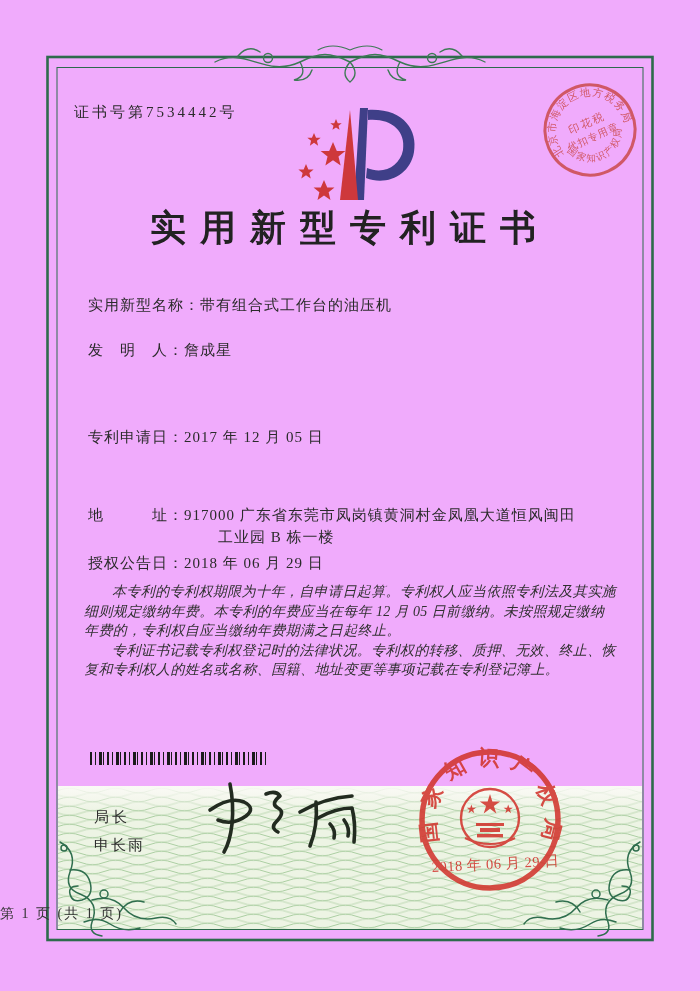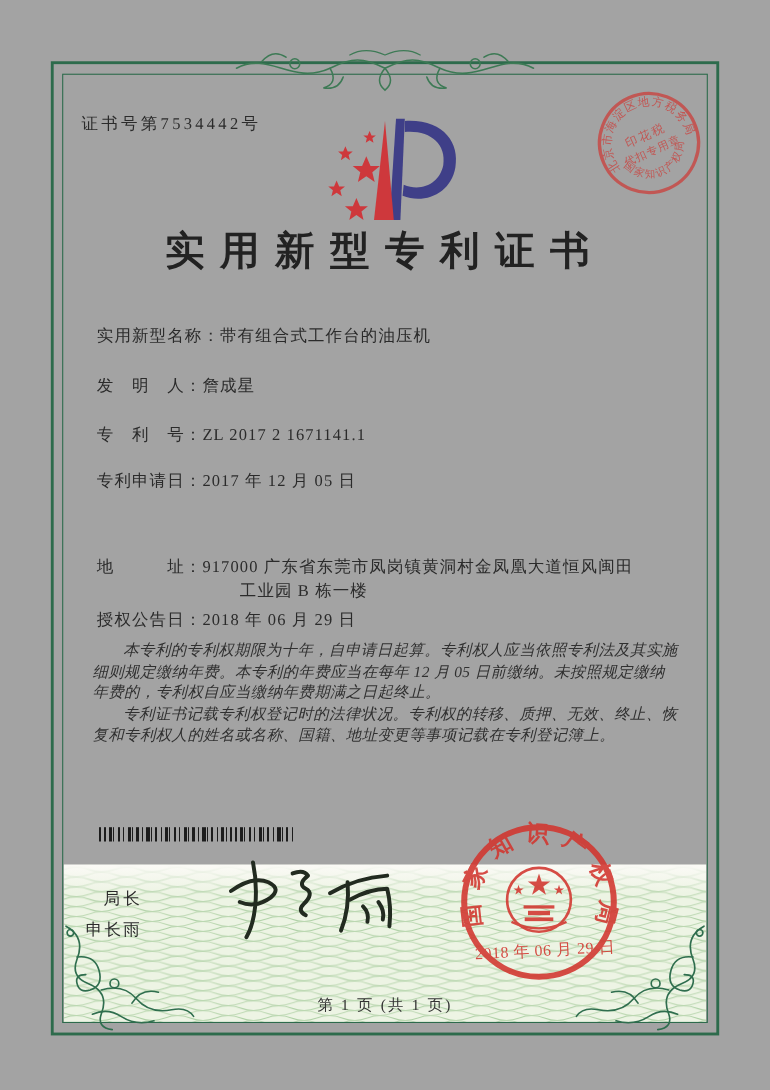--- a/index.html
+++ b/index.html
@@ -1,18 +1,18 @@
 <!DOCTYPE html>
 <html><head>
 <meta charset="utf-8">
 <style>
   html,body{margin:0;padding:0;background:#888;}
   .page{
     position:relative;width:700px;height:991px;margin:0 auto;
-    background:#a3a3a3;overflow:hidden;
+    background:#f0abfc;overflow:hidden;
     font-family:"Liberation Serif","DejaVu Serif",serif;color:#2b2b2b;
   }
   
   .frame-svg{position:absolute;left:0;top:0;width:700px;height:991px;pointer-events:none;}
   
   .guilloche{position:absolute;left:58px;top:786px;width:584px;height:144px;}
   .guilloche-fade{position:absolute;left:58px;top:786px;width:584px;height:26px;
     background:linear-gradient(#fbfaf6,rgba(251,250,246,0));}
   
   .cert-no{position:absolute;left:74px;top:103px;font-size:15px;letter-spacing:3px;}
@@ -24,25 +24,25 @@
   .addr2{position:absolute;left:186px;font-size:15px;letter-spacing:1px;margin-left:32px;}
   .grant-no{left:388px;}
   .paras{position:absolute;left:84px;top:582px;width:534px;
     font-size:14px;font-style:italic;line-height:19.5px;letter-spacing:.4px;color:#303030;}
   .paras p{margin:0;text-indent:2em;}
   .barcode{position:absolute;left:90px;top:752px;width:178px;height:13px;
     background:
       repeating-linear-gradient(90deg,#1c1c1c 0 2px,transparent 2px 5px,#1c1c1c 5px 6px,transparent 6px 9px,#1c1c1c 9px 12px,transparent 12px 13px,#1c1c1c 13px 14px,transparent 14px 17px);
   }
   .director-title{position:absolute;left:94px;top:808px;font-size:15px;letter-spacing:3px;font-family:"Liberation Sans","DejaVu Sans",sans-serif;}
-  .director-name{position:absolute;left:78px;top:836px;font-size:15px;letter-spacing:2px;font-family:Liberation Mono, monospace;}
+  .director-name{position:absolute;left:94px;top:836px;font-size:15px;letter-spacing:2px;font-family:Liberation Mono, monospace;}
   .signature{position:absolute;left:200px;top:772px;}
   .seal{position:absolute;left:405px;top:742px;}
   .tax-stamp{position:absolute;left:534px;top:74px;transform:rotate(-24deg);}
-  .footer{position:absolute;left:0;top:905px;width:700px;text-align:center;font-size:14px;letter-spacing:2px;color:#333;}
+  .footer{position:absolute;left:0;top:905px;width:700px;text-align:left;font-size:14px;letter-spacing:2px;color:#333;}
 </style>
 </head>
 <body>
 
 <div class="page">
 
   <svg class="guilloche" width="584" height="144">
     <defs>
       <pattern id="gw1" width="46" height="9" patternUnits="userSpaceOnUse">
         <path d="M0 4.5 Q 11.5 0 23 4.5 T 46 4.5" fill="none" stroke="#accfa3" stroke-width="1"></path>
@@ -111,21 +111,20 @@
     <use href="#star" transform="translate(46,91) scale(11)" fill="#ce383c"></use>
     <use href="#star" transform="translate(28,72) scale(8)" fill="#ce383c"></use>
     <use href="#star" transform="translate(36,40) scale(7)" fill="#ce383c"></use>
     <use href="#star" transform="translate(58,25) scale(6)" fill="#ce383c"></use>
   </svg>
 
   <div class="title">实用新型专利证书</div>
 
   <div class="field" style="top:296px"><span class="lab">实用新型名称：</span><span>带有组合式工作台的油压机</span></div>
   <div class="field" style="top:341px"><span class="lab">发　明　人：</span><span>詹成星</span></div>
-  <div class="field" style="top:386px"><span class="lab">专　利　号：</span><span>ZL 2017 2 1671141.1</span></div>
   <div class="field" style="top:428px"><span class="lab">专利申请日：</span><span>2017 年 12 月 05 日</span></div>
   <div class="field" style="top:506px"><span class="lab">地　　　址：</span><span>917000 广东省东莞市凤岗镇黄洞村金凤凰大道恒风闽田</span></div>
   <div class="addr2" style="top:528px">工业园 B 栋一楼</div>
   <div class="field" style="top:554px"><span class="lab">授权公告日：</span><span>2018 年 06 月 29 日</span></div>
 
   <div class="paras">
     <p>本专利的专利权期限为十年，自申请日起算。专利权人应当依照专利法及其实施细则规定缴纳年费。本专利的年费应当在每年 12 月 05 日前缴纳。未按照规定缴纳年费的，专利权自应当缴纳年费期满之日起终止。</p>
     <p>专利证书记载专利权登记时的法律状况。专利权的转移、质押、无效、终止、恢复和专利权人的姓名或名称、国籍、地址变更等事项记载在专利登记簿上。</p>
   </div>
 

